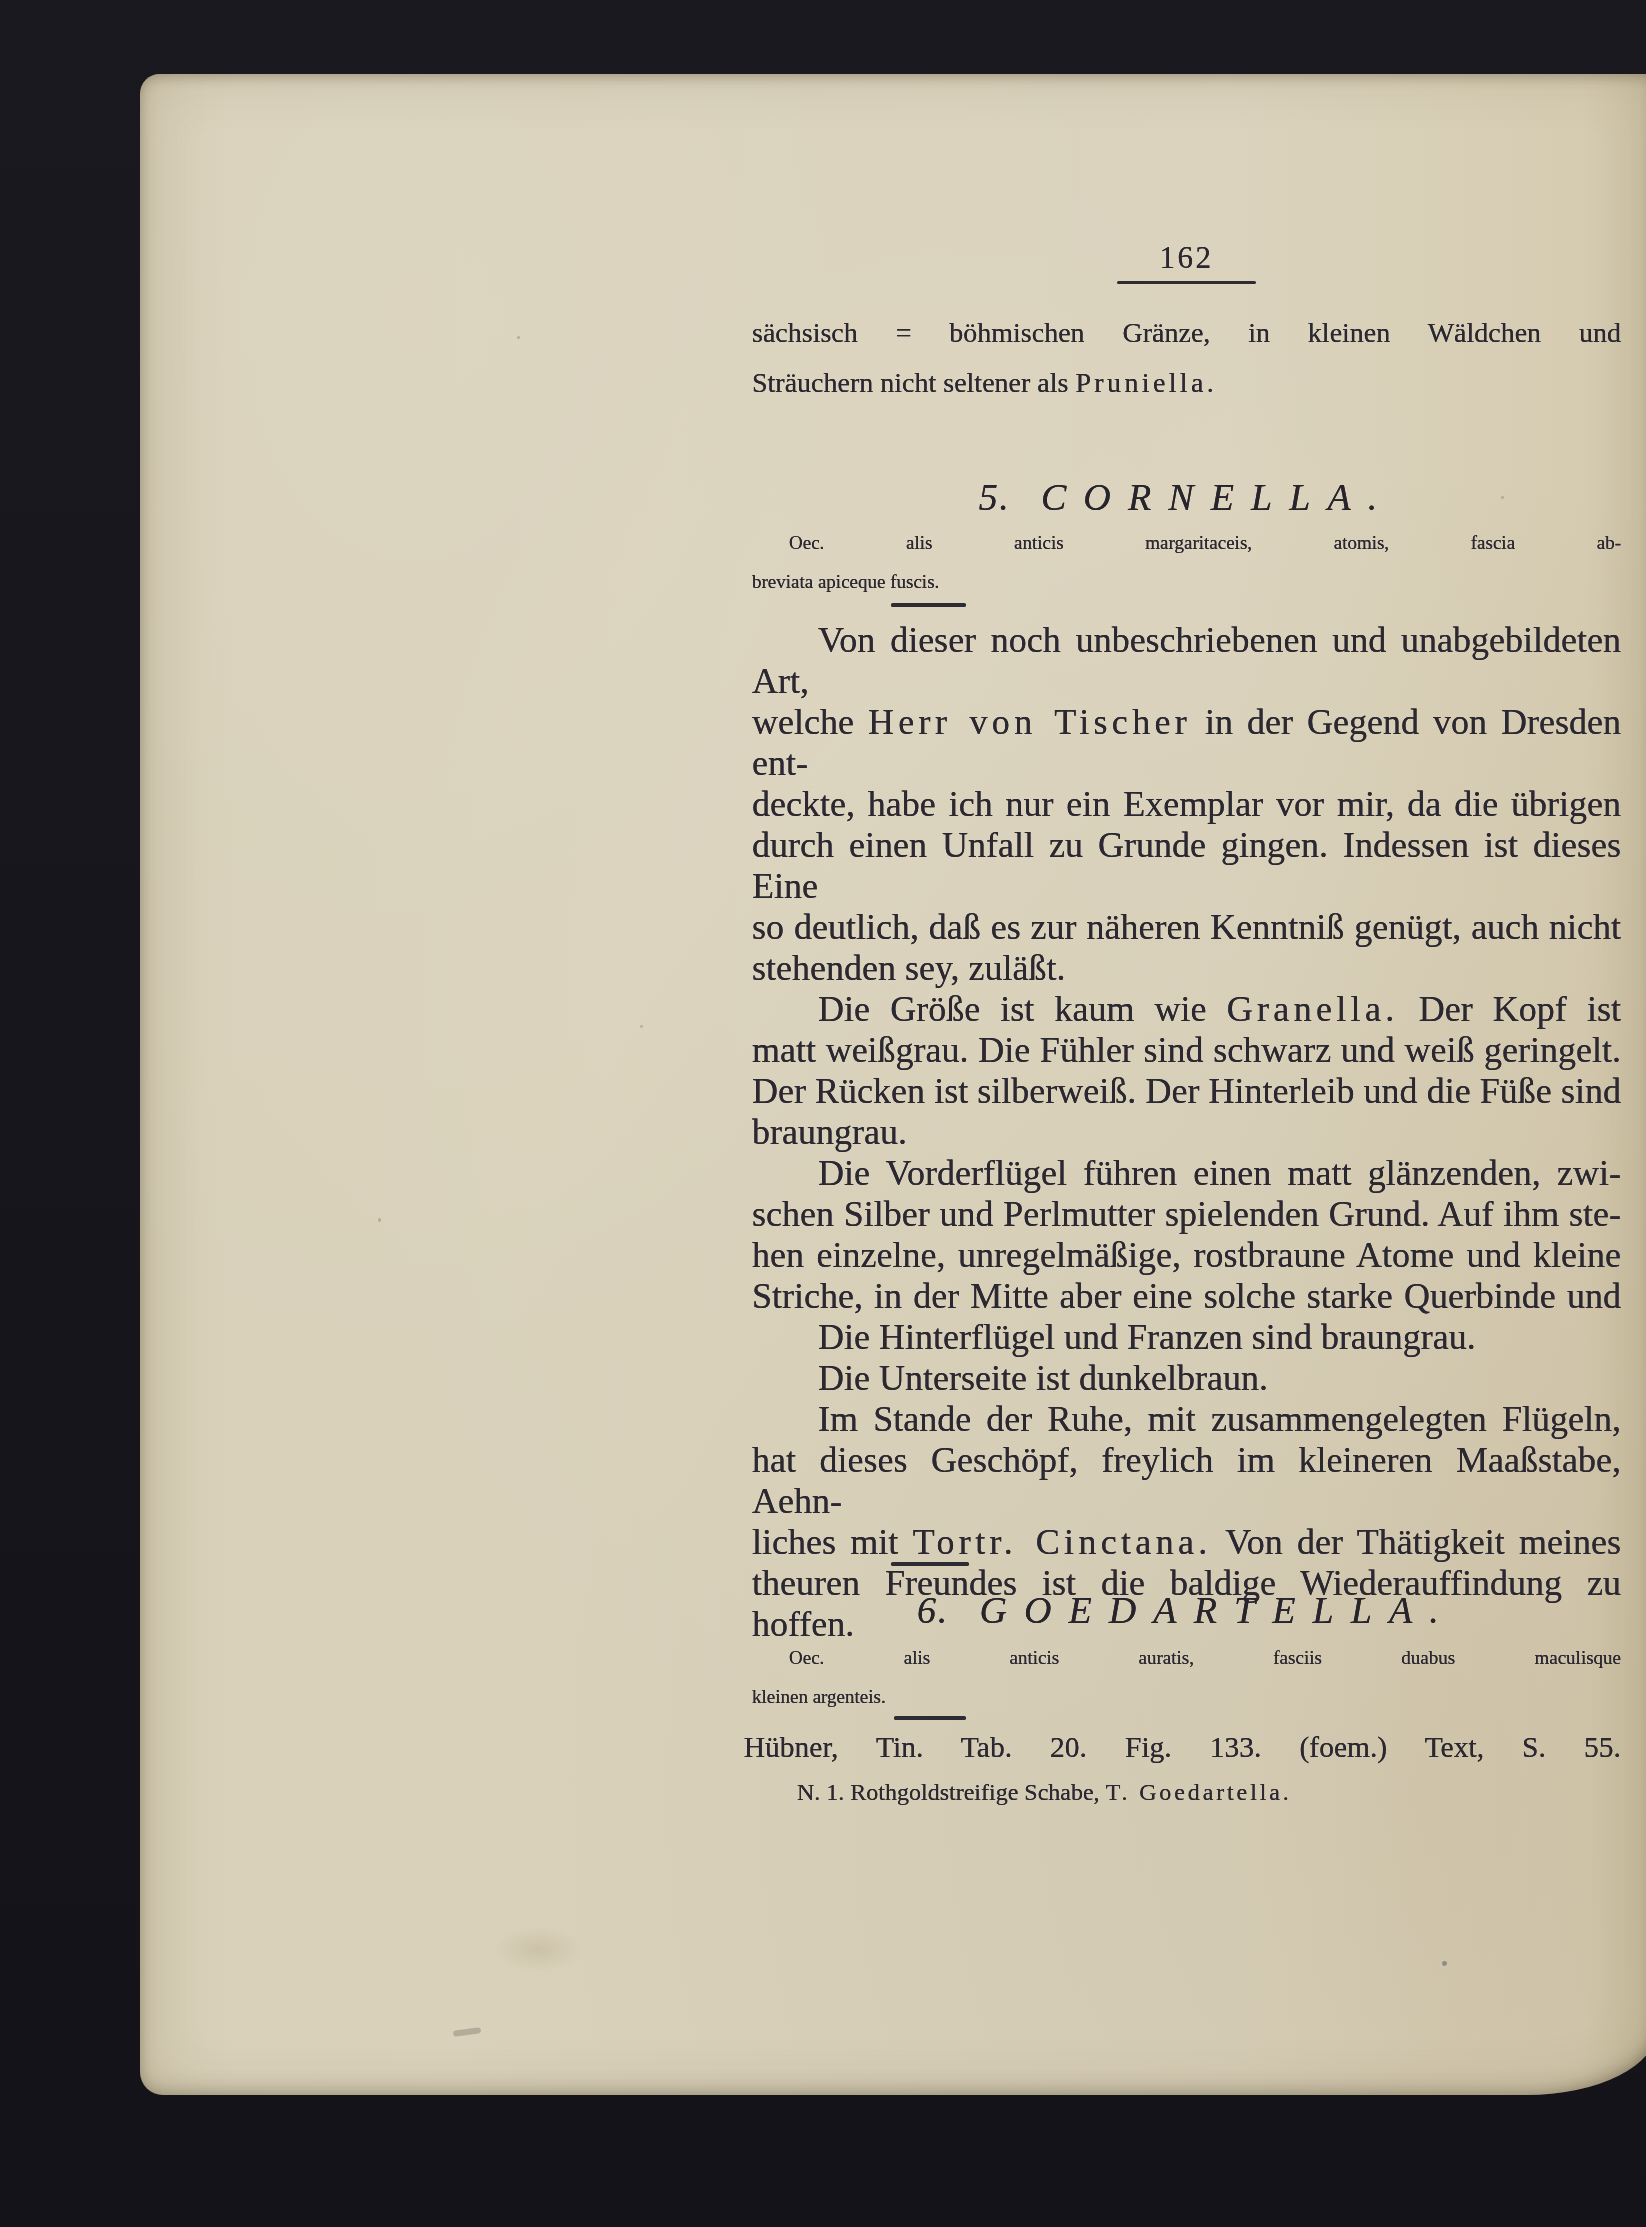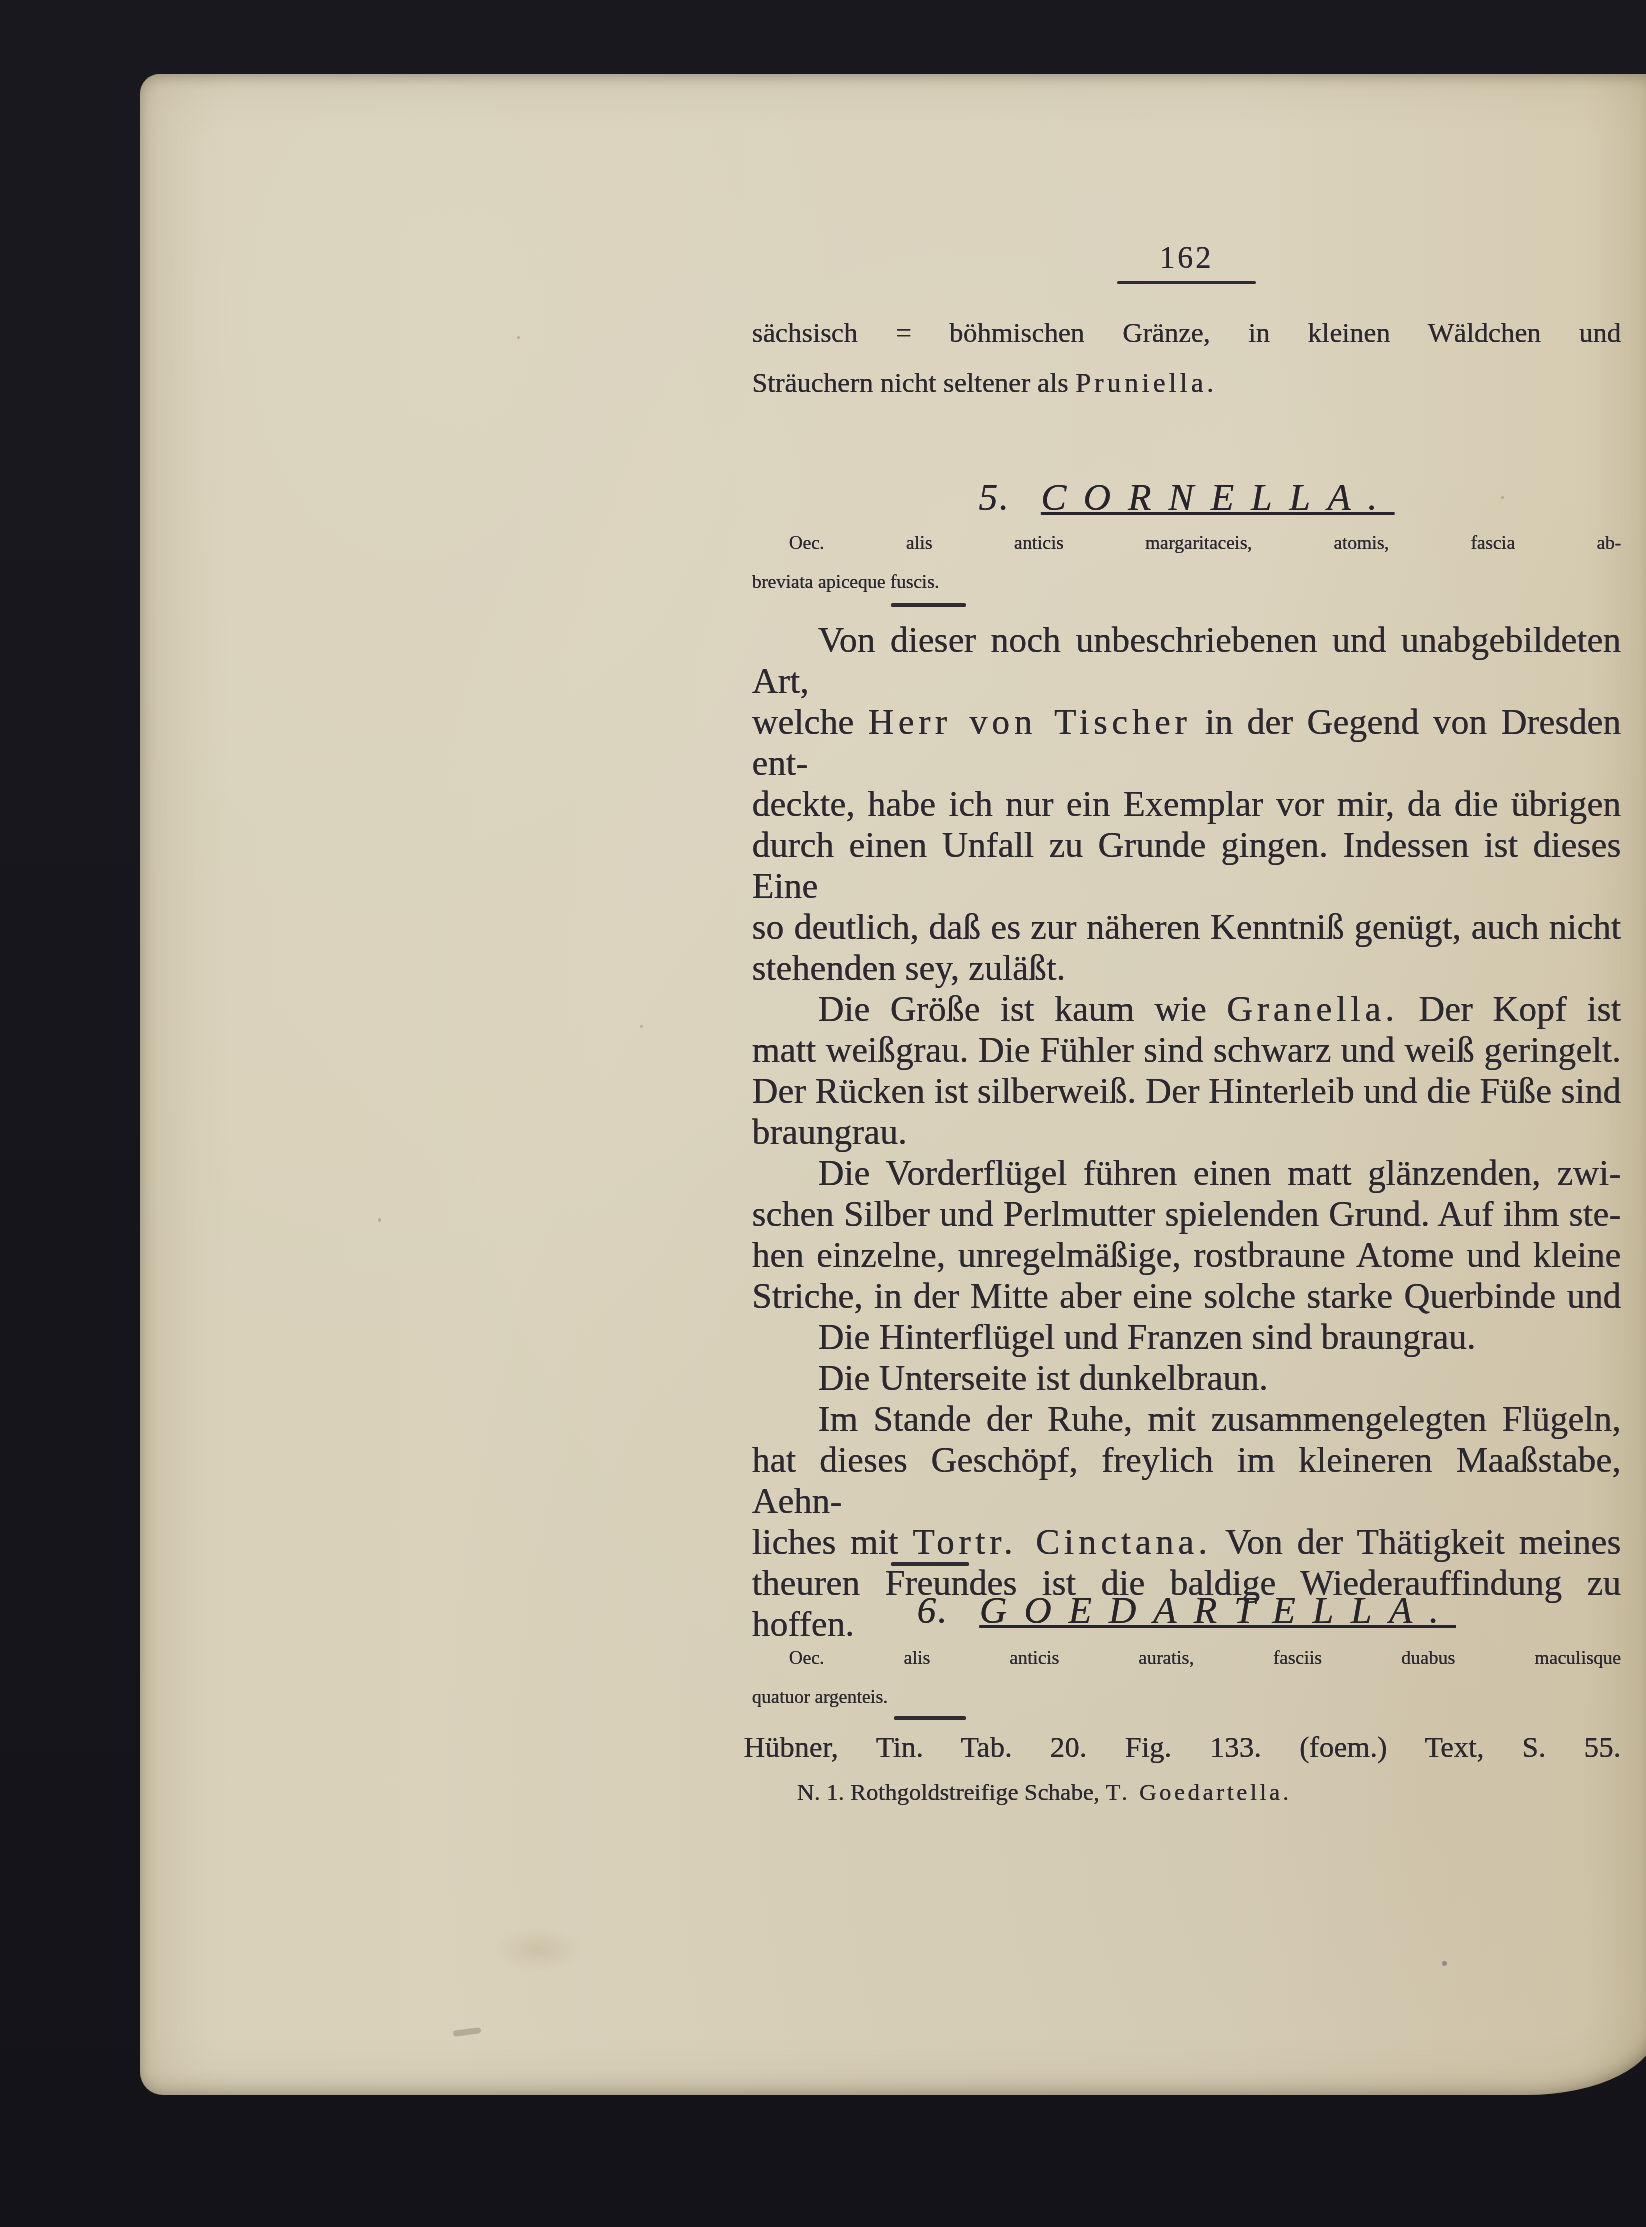--- a/index.html
+++ b/index.html
@@ -47,21 +47,21 @@
 
   .pageno-block{top:166px;text-align:center;}
   .pageno{font-size:31px;letter-spacing:2.5px;color:#2b2831;text-shadow:0 0 0.4px currentColor;}
   .pageno-rule{width:139px;height:3.3px;background:#2e2b33;margin:4.9px auto 0;border-radius:1.6px;}
 
   .intro-block{top:234px;font-size:28px;line-height:50px;}
 
   .heading{font-style:italic;font-size:38px;line-height:46px;text-align:center;
     color:#27242c;text-shadow:0 0 0.5px currentColor;white-space:nowrap;}
   .heading .num{font-style:italic;letter-spacing:1.6px;margin-right:23px;}
-  .heading .name{letter-spacing:0.45em;padding-left:0.2em;text-decoration:underline;}
+  .heading .name{letter-spacing:0.45em;padding-left:0.2em;}
   .heading5{top:400px;}
   .heading6{top:1513px;}
 
   .diagnosis{font-size:19px;line-height:39px;}
   .diag1{top:449px;}
   .diag2{top:1564px;}
 
   .main-block{top:546px;font-size:36px;line-height:41px;}
 
   .rule{position:absolute;height:4.1px;background:#2e2b33;border-radius:1.6px;}
@@ -135,21 +135,21 @@
   </div>
 
   <div class="rule rule2"></div>
 
   <div class="col heading heading6">
     <span class="num">6.</span><span class="name">GOEDARTELLA.</span>
   </div>
 
   <div class="col diagnosis diag2">
     <span class="line indent-sm">Oec. alis anticis auratis, fasciis duabus maculisque</span>
-    <span class="line left">quatuor argenteis.</span>
+    <span class="line left">kleinen argenteis.</span>
   </div>
 
   <div class="rule rule3"></div>
 
   <div class="col ref1">
     <span class="line">Hübner, Tin. Tab. 20. Fig. 133. (foem.) Text, S. 55.</span>
   </div>
   <div class="col ref2">
     <span class="line left indent-ref"><span>N. 1. Rothgoldstreifige Schabe, </span><span class="sp">T. Goedartella.</span></span>
   </div>

